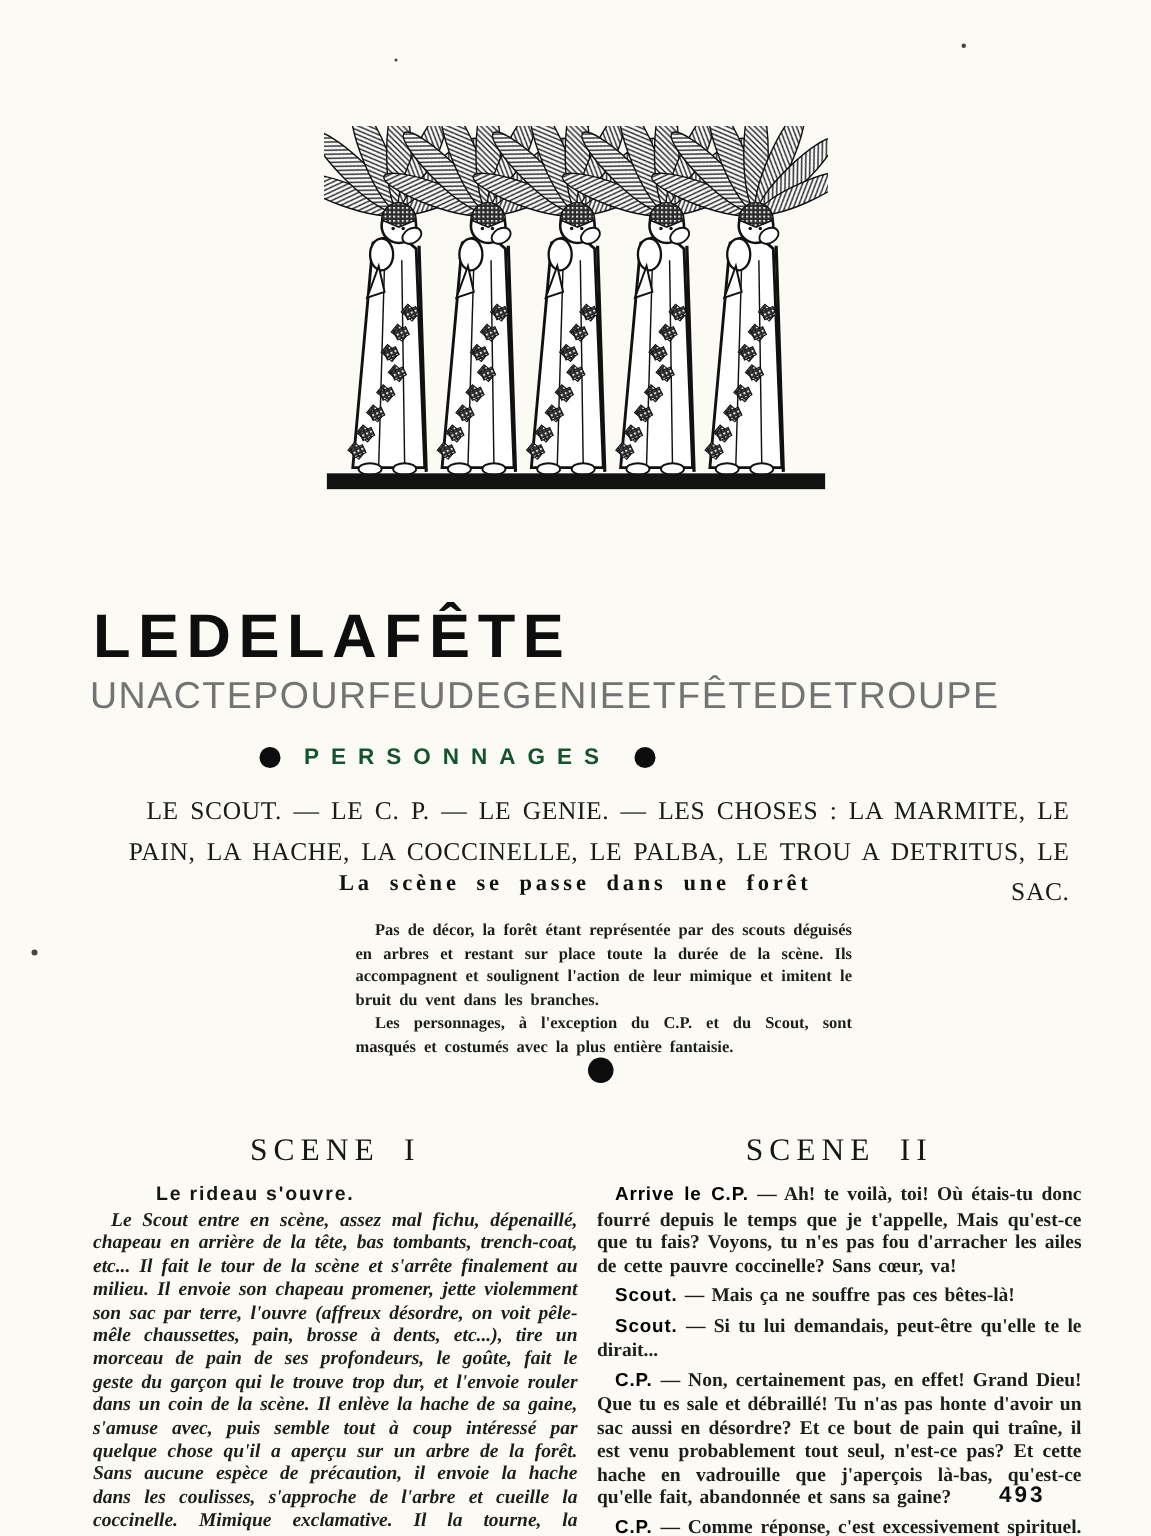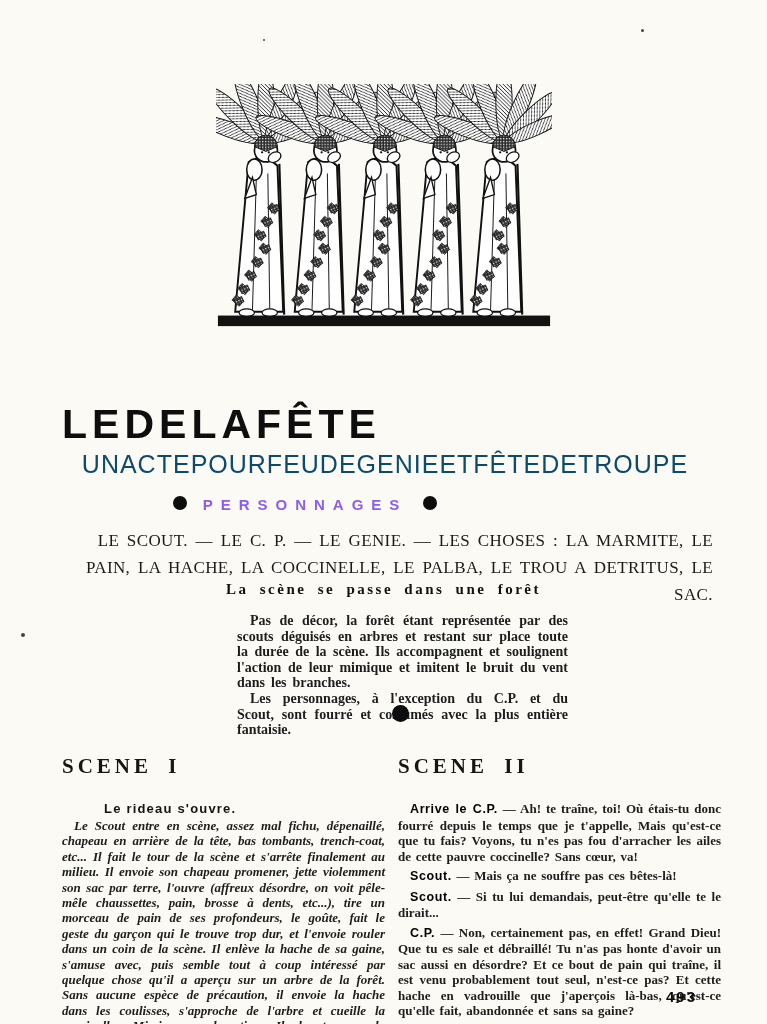--- a/index.html
+++ b/index.html
@@ -12,57 +12,57 @@
   .speck{position:absolute;background:#444;border-radius:50%;}
 
   .title-block{
     position:absolute;top:377px;left:62px;width:646px;
     display:flex;justify-content:flex-start;
     font-family:"Liberation Sans", sans-serif;font-weight:900;
     font-size:41px;letter-spacing:5px;color:#0e0e0e;line-height:1;
   }
   .subtitle-block{
     position:absolute;top:431px;left:60px;width:650px;
-    display:flex;justify-content:center;
+    display:flex;justify-content:flex-start;
     font-family:"Liberation Sans", sans-serif;font-weight:500;
-    font-size:25px;letter-spacing:1px;color:#0c4a6e;line-height:1;
+    font-size:25px;letter-spacing:1px;color:#737373;line-height:1;
   }
   .personnages{
     position:absolute;top:496px;left:0;width:610px;
-    display:flex;justify-content:center;align-items:flex-start;gap:16px;
+    display:flex;justify-content:center;align-items:center;gap:16px;
     font-family:"Liberation Sans", sans-serif;font-weight:bold;
-    font-size:15px;letter-spacing:8px;color:#8b5cf6;
+    font-size:15px;letter-spacing:8px;color:#14532d;
   }
   .personnages .dot{width:14px;height:14px;border-radius:50%;background:#0d0d0d;flex:0 0 auto;}
   .cast{
     position:absolute;top:527px;left:55px;width:658px;
     text-align:right;font-size:17px;line-height:27px;
     letter-spacing:.4px;word-spacing:3px;color:#1a1a1a;
   }
   .setting{
     position:absolute;top:581px;left:0;width:767px;text-align:center;
     font-weight:bold;font-size:15px;letter-spacing:2.5px;word-spacing:5px;color:#111;
   }
   .notes{
     position:absolute;top:613px;left:237px;width:331px;
-    font-size:14px;line-height:15.6px;font-weight:700;
+    font-size:11px;line-height:15.6px;font-weight:700;
     text-align:justify;word-spacing:2.5px;color:#1d1d1d;
   }
   .notes p{margin:0;text-indent:13px;}
   .divider-dot{
     position:absolute;top:705px;left:392px;width:17px;height:17px;
     border-radius:50%;background:#0d0d0d;
   }
   .columns{
     position:absolute;top:754px;left:62px;width:660px;
     display:flex;gap:13px;
   }
   .col{width:323px;flex:0 0 auto;}
   .scene-head{
-    margin:0 0 22px 0;text-align:left;font-weight:700;
+    margin:0 0 9px 0;text-align:center;font-weight:400;
     font-size:21px;letter-spacing:4px;word-spacing:7px;color:#161616;
     font-family:"Liberation Serif", serif;
   }
   .direction-lead{
     margin:0 0 2px 12px;
     font-family:"Liberation Sans", sans-serif;font-weight:bold;
     font-size:13px;letter-spacing:1.2px;color:#141414;padding-left:30px;
   }
   .direction-body{
     margin:0;font-style:italic;font-weight:700;
@@ -192,35 +192,35 @@
   <span>PERSONNAGES</span>
   <span class="dot"></span>
 </div>
 
 <div class="cast">LE SCOUT. — LE C. P. — LE GENIE. — LES CHOSES : LA MARMITE, LE PAIN, LA HACHE, LA COCCINELLE, LE PALBA, LE TROU A DETRITUS, LE SAC.</div>
 
 <div class="setting">La scène se passe dans une forêt</div>
 
 <div class="notes">
   <p>Pas de décor, la forêt étant représentée par des scouts déguisés en arbres et restant sur place toute la durée de la scène. Ils accompagnent et soulignent l'action de leur mimique et imitent le bruit du vent dans les branches.</p>
-  <p>Les personnages, à l'exception du C.P. et du Scout, sont fourré et costumés avec la plus entière fantaisie.</p>
+  <p>Les personnages, à l'exception du C.P. et du Scout, sont masqués et costumés avec la plus entière fantaisie.</p>
 </div>
 
 <div class="divider-dot"></div>
 
 <div class="columns">
   <div class="col">
     <h3 class="scene-head">SCENE I</h3>
     <p class="direction-lead">Le rideau s'ouvre.</p>
     <p class="direction-body">Le Scout entre en scène, assez mal fichu, dépenaillé, chapeau en arrière de la tête, bas tombants, trench-coat, etc... Il fait le tour de la scène et s'arrête finalement au milieu. Il envoie son chapeau promener, jette violemment son sac par terre, l'ouvre (affreux désordre, on voit pêle-mêle chaussettes, pain, brosse à dents, etc...), tire un morceau de pain de ses profondeurs, le goûte, fait le geste du garçon qui le trouve trop dur, et l'envoie rouler dans un coin de la scène. Il enlève la hache de sa gaine, s'amuse avec, puis semble tout à coup intéressé par quelque chose qu'il a aperçu sur un arbre de la forêt. Sans aucune espèce de précaution, il envoie la hache dans les coulisses, s'approche de l'arbre et cueille la coccinelle. Mimique exclamative. Il la tourne, la retourne, et s'asseoit confortablement pour lui arracher les ailes,</p>
   </div>
   <div class="col">
     <h3 class="scene-head">SCENE II</h3>
     <div>
-        <p class="dlg"><span class="spk">Arrive le C.P.</span><span> — Ah! te traîne, toi! Où étais-tu donc fourré depuis le temps que je t'appelle, Mais qu'est-ce que tu fais? Voyons, tu n'es pas fou d'arracher les ailes de cette pauvre coccinelle? Sans cœur, va!</span></p>
+        <p class="dlg"><span class="spk">Arrive le C.P.</span><span> — Ah! te voilà, toi! Où étais-tu donc fourré depuis le temps que je t'appelle, Mais qu'est-ce que tu fais? Voyons, tu n'es pas fou d'arracher les ailes de cette pauvre coccinelle? Sans cœur, va!</span></p>
         <p class="dlg"><span class="spk">Scout.</span><span> — Mais ça ne souffre pas ces bêtes-là!</span></p>
         <p class="dlg"><span class="spk">Scout.</span><span> — Si tu lui demandais, peut-être qu'elle te le dirait...</span></p>
         <p class="dlg"><span class="spk">C.P.</span><span> — Non, certainement pas, en effet! Grand Dieu! Que tu es sale et débraillé! Tu n'as pas honte d'avoir un sac aussi en désordre? Et ce bout de pain qui traîne, il est venu probablement tout seul, n'est-ce pas? Et cette hache en vadrouille que j'aperçois là-bas, qu'est-ce qu'elle fait, abandonnée et sans sa gaine?</span></p>
         <p class="dlg"><span class="spk">C.P.</span><span> — Comme réponse, c'est excessivement spirituel. Vraiment, je te félicite. En attendant, fais-moi le plaisir d'enlever toutes ces affaires-là et de rejoindre les autres.</span></p>
       </div>
   </div>
 </div>
 
 <div class="page-number">493</div>
 

